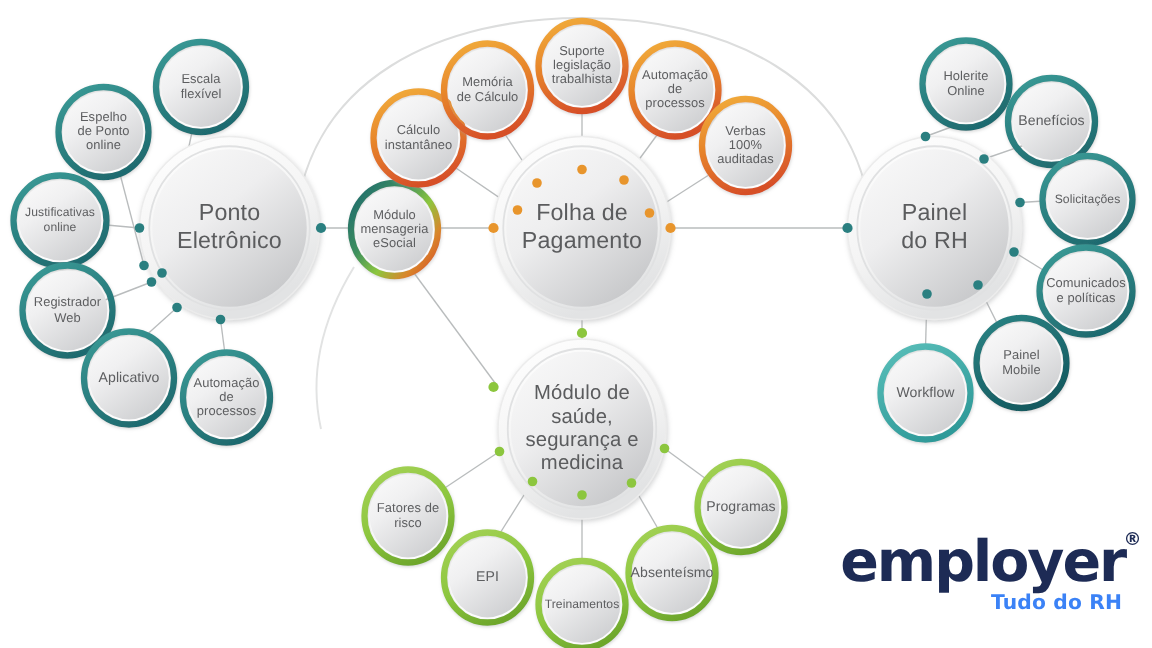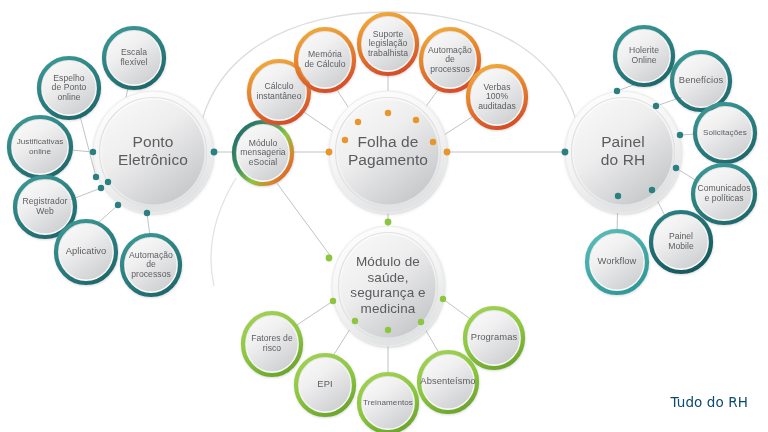--- a/index.html
+++ b/index.html
@@ -73,23 +73,23 @@
     position: absolute;
     top: -2px;
     right: -11px;
     font-size: 12px;
     font-weight: 700;
     letter-spacing: 0;
     color: #1d2b55;
   }
   #logo-tag {
     font-family: "DejaVu Sans", sans-serif;
-    font-weight: 400;
+    font-weight: 700;
     font-size: 13.5px;
-    color: #0c4a6e;
+    color: #3b82f6;
     letter-spacing: 0.1px;
     margin-top: 2px;
     margin-right: 2px;
     text-align: right;
   }
 </style>
 </head>
 <body>
 
 <div id="stage">
@@ -394,19 +394,20 @@
         <circle cx="214" cy="152" r="3.4" fill="#2a7f80"></circle>
         <circle cx="329" cy="152" r="3.4" fill="#e8952c"></circle>
         <circle cx="447" cy="152" r="3.4" fill="#e8952c"></circle>
         <circle cx="565" cy="152" r="3.4" fill="#2a7f80"></circle>
         <circle cx="388" cy="222" r="3.4" fill="#8cc63e"></circle>
         <circle cx="329" cy="258" r="3.4" fill="#8cc63e"></circle>
       </g>
   </svg>
 
   <div id="logo-block">
+    <div id="logo-word">employer<span id="logo-reg">®</span></div>
     <div id="logo-reg-holder" style="position:relative;height:0;">
       
     </div>
     <div id="logo-tag">Tudo do RH</div>
   </div>
 
 </div>
 
 </body></html>

